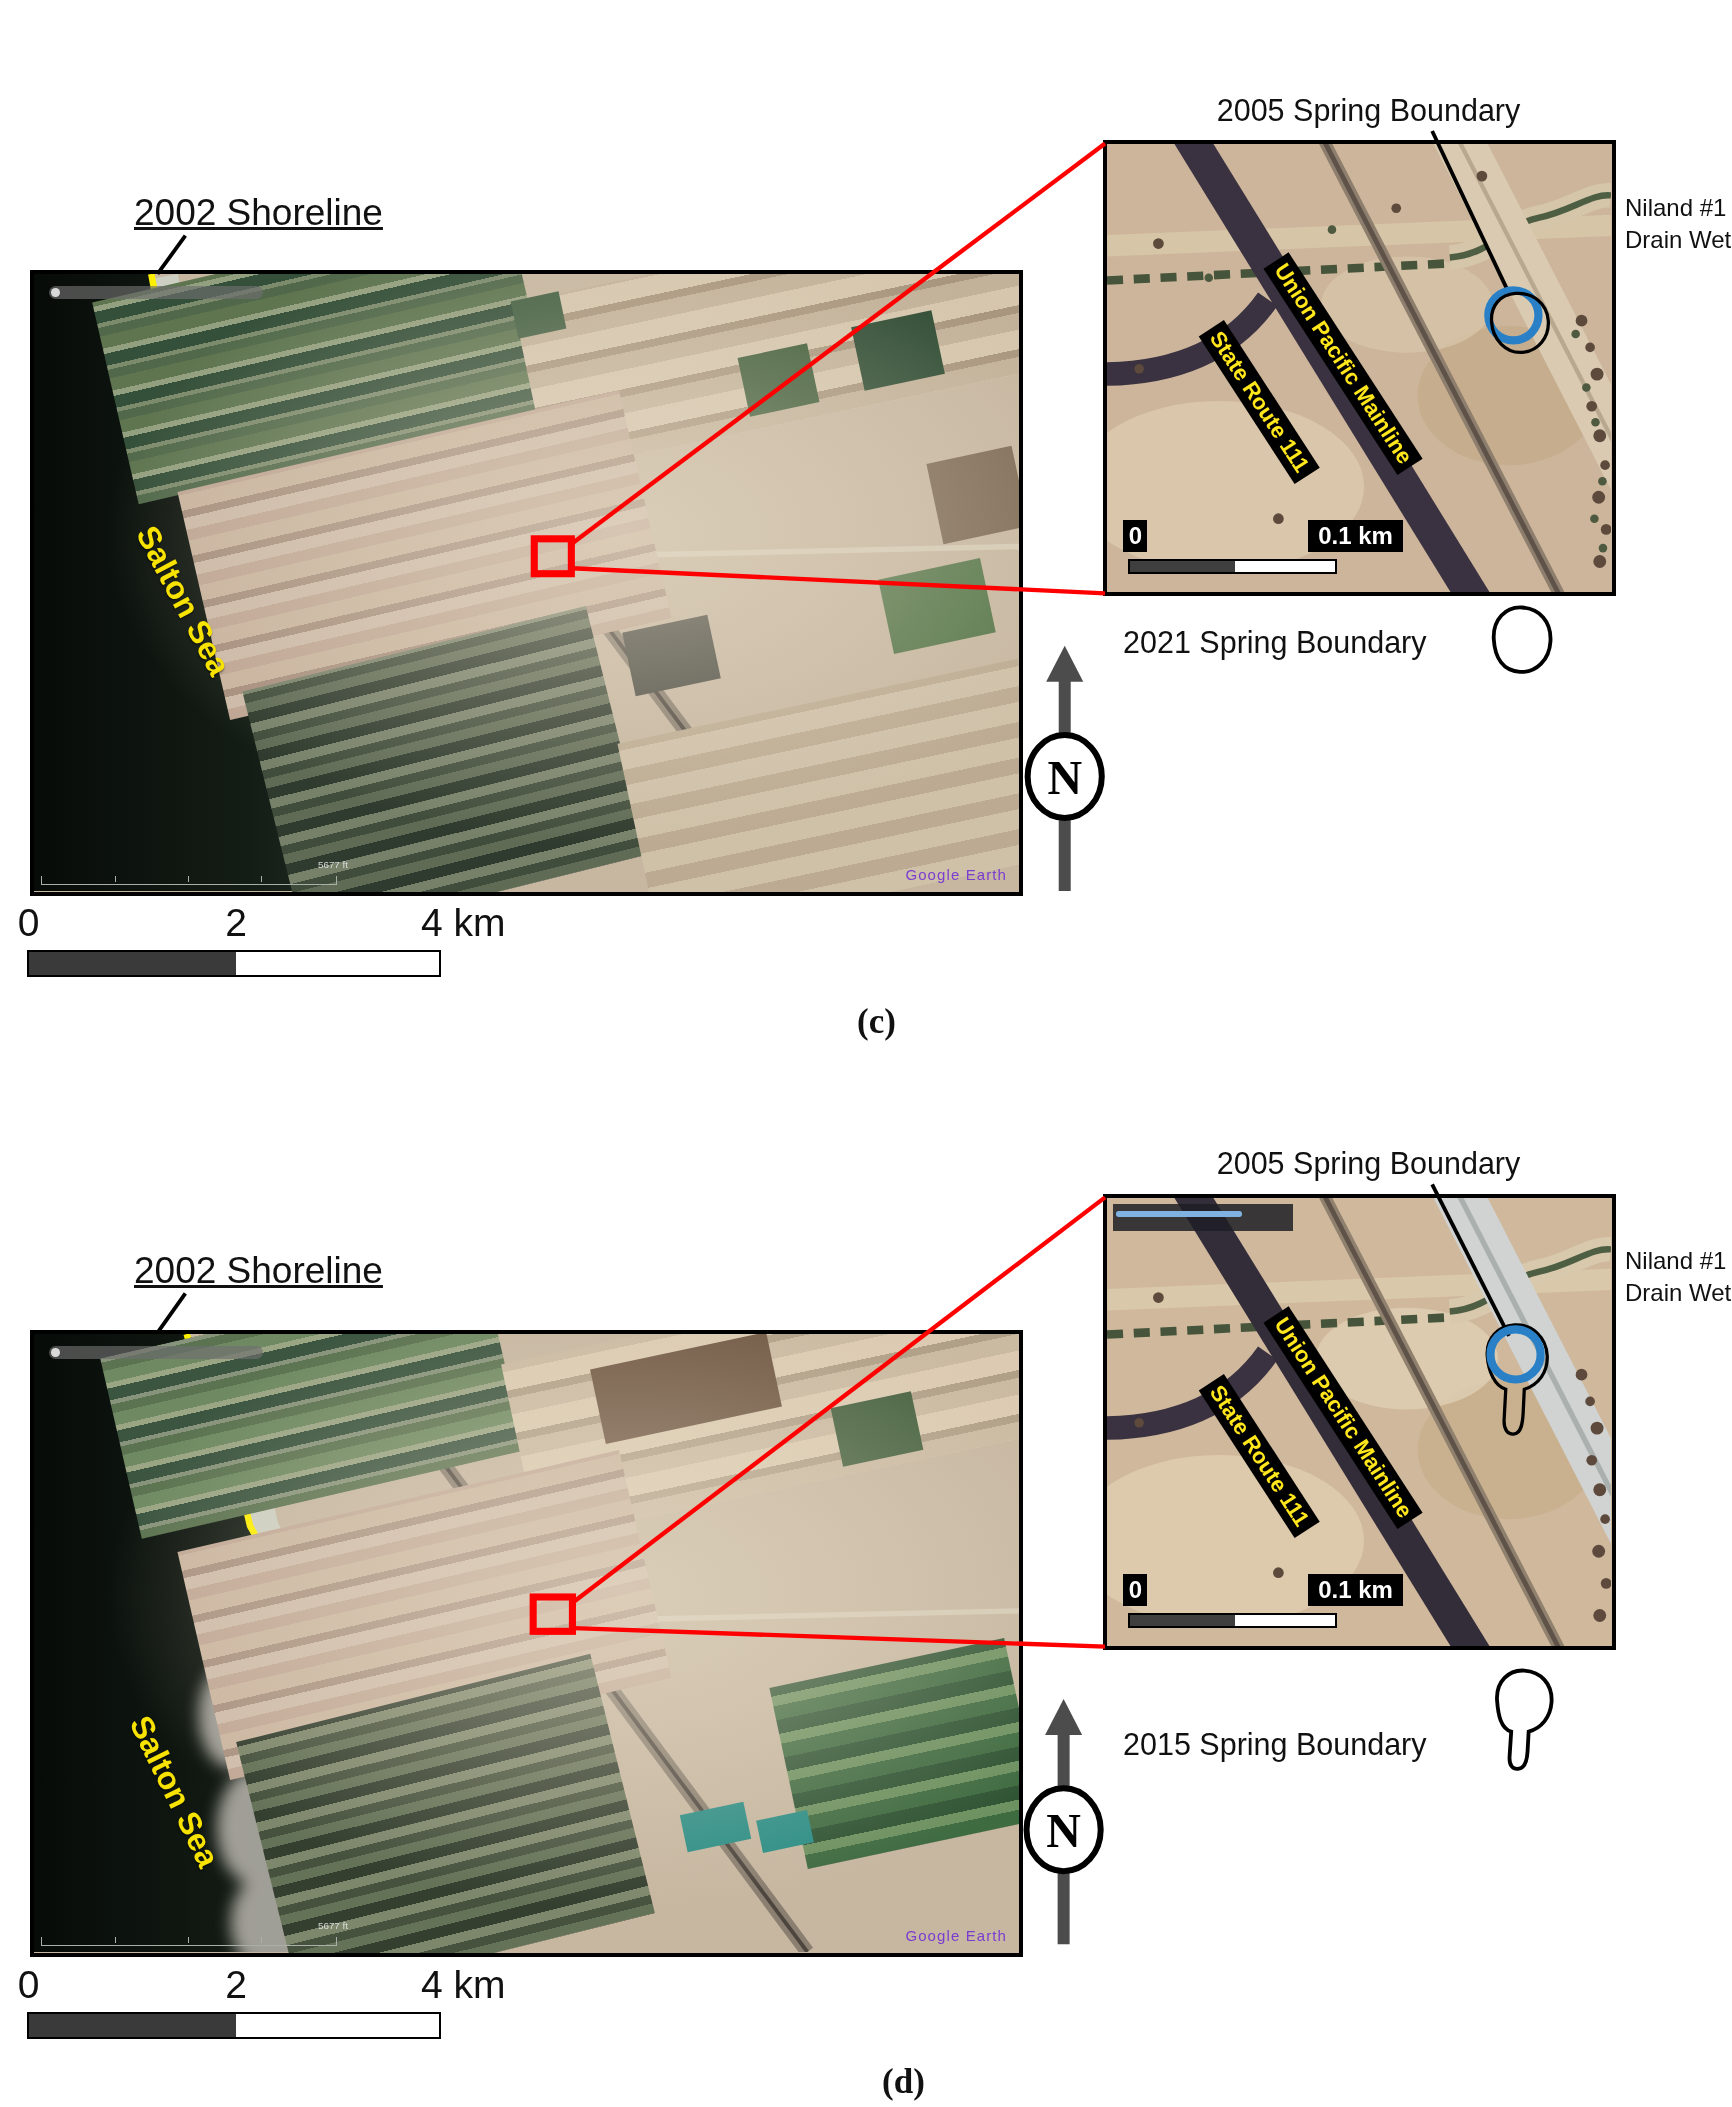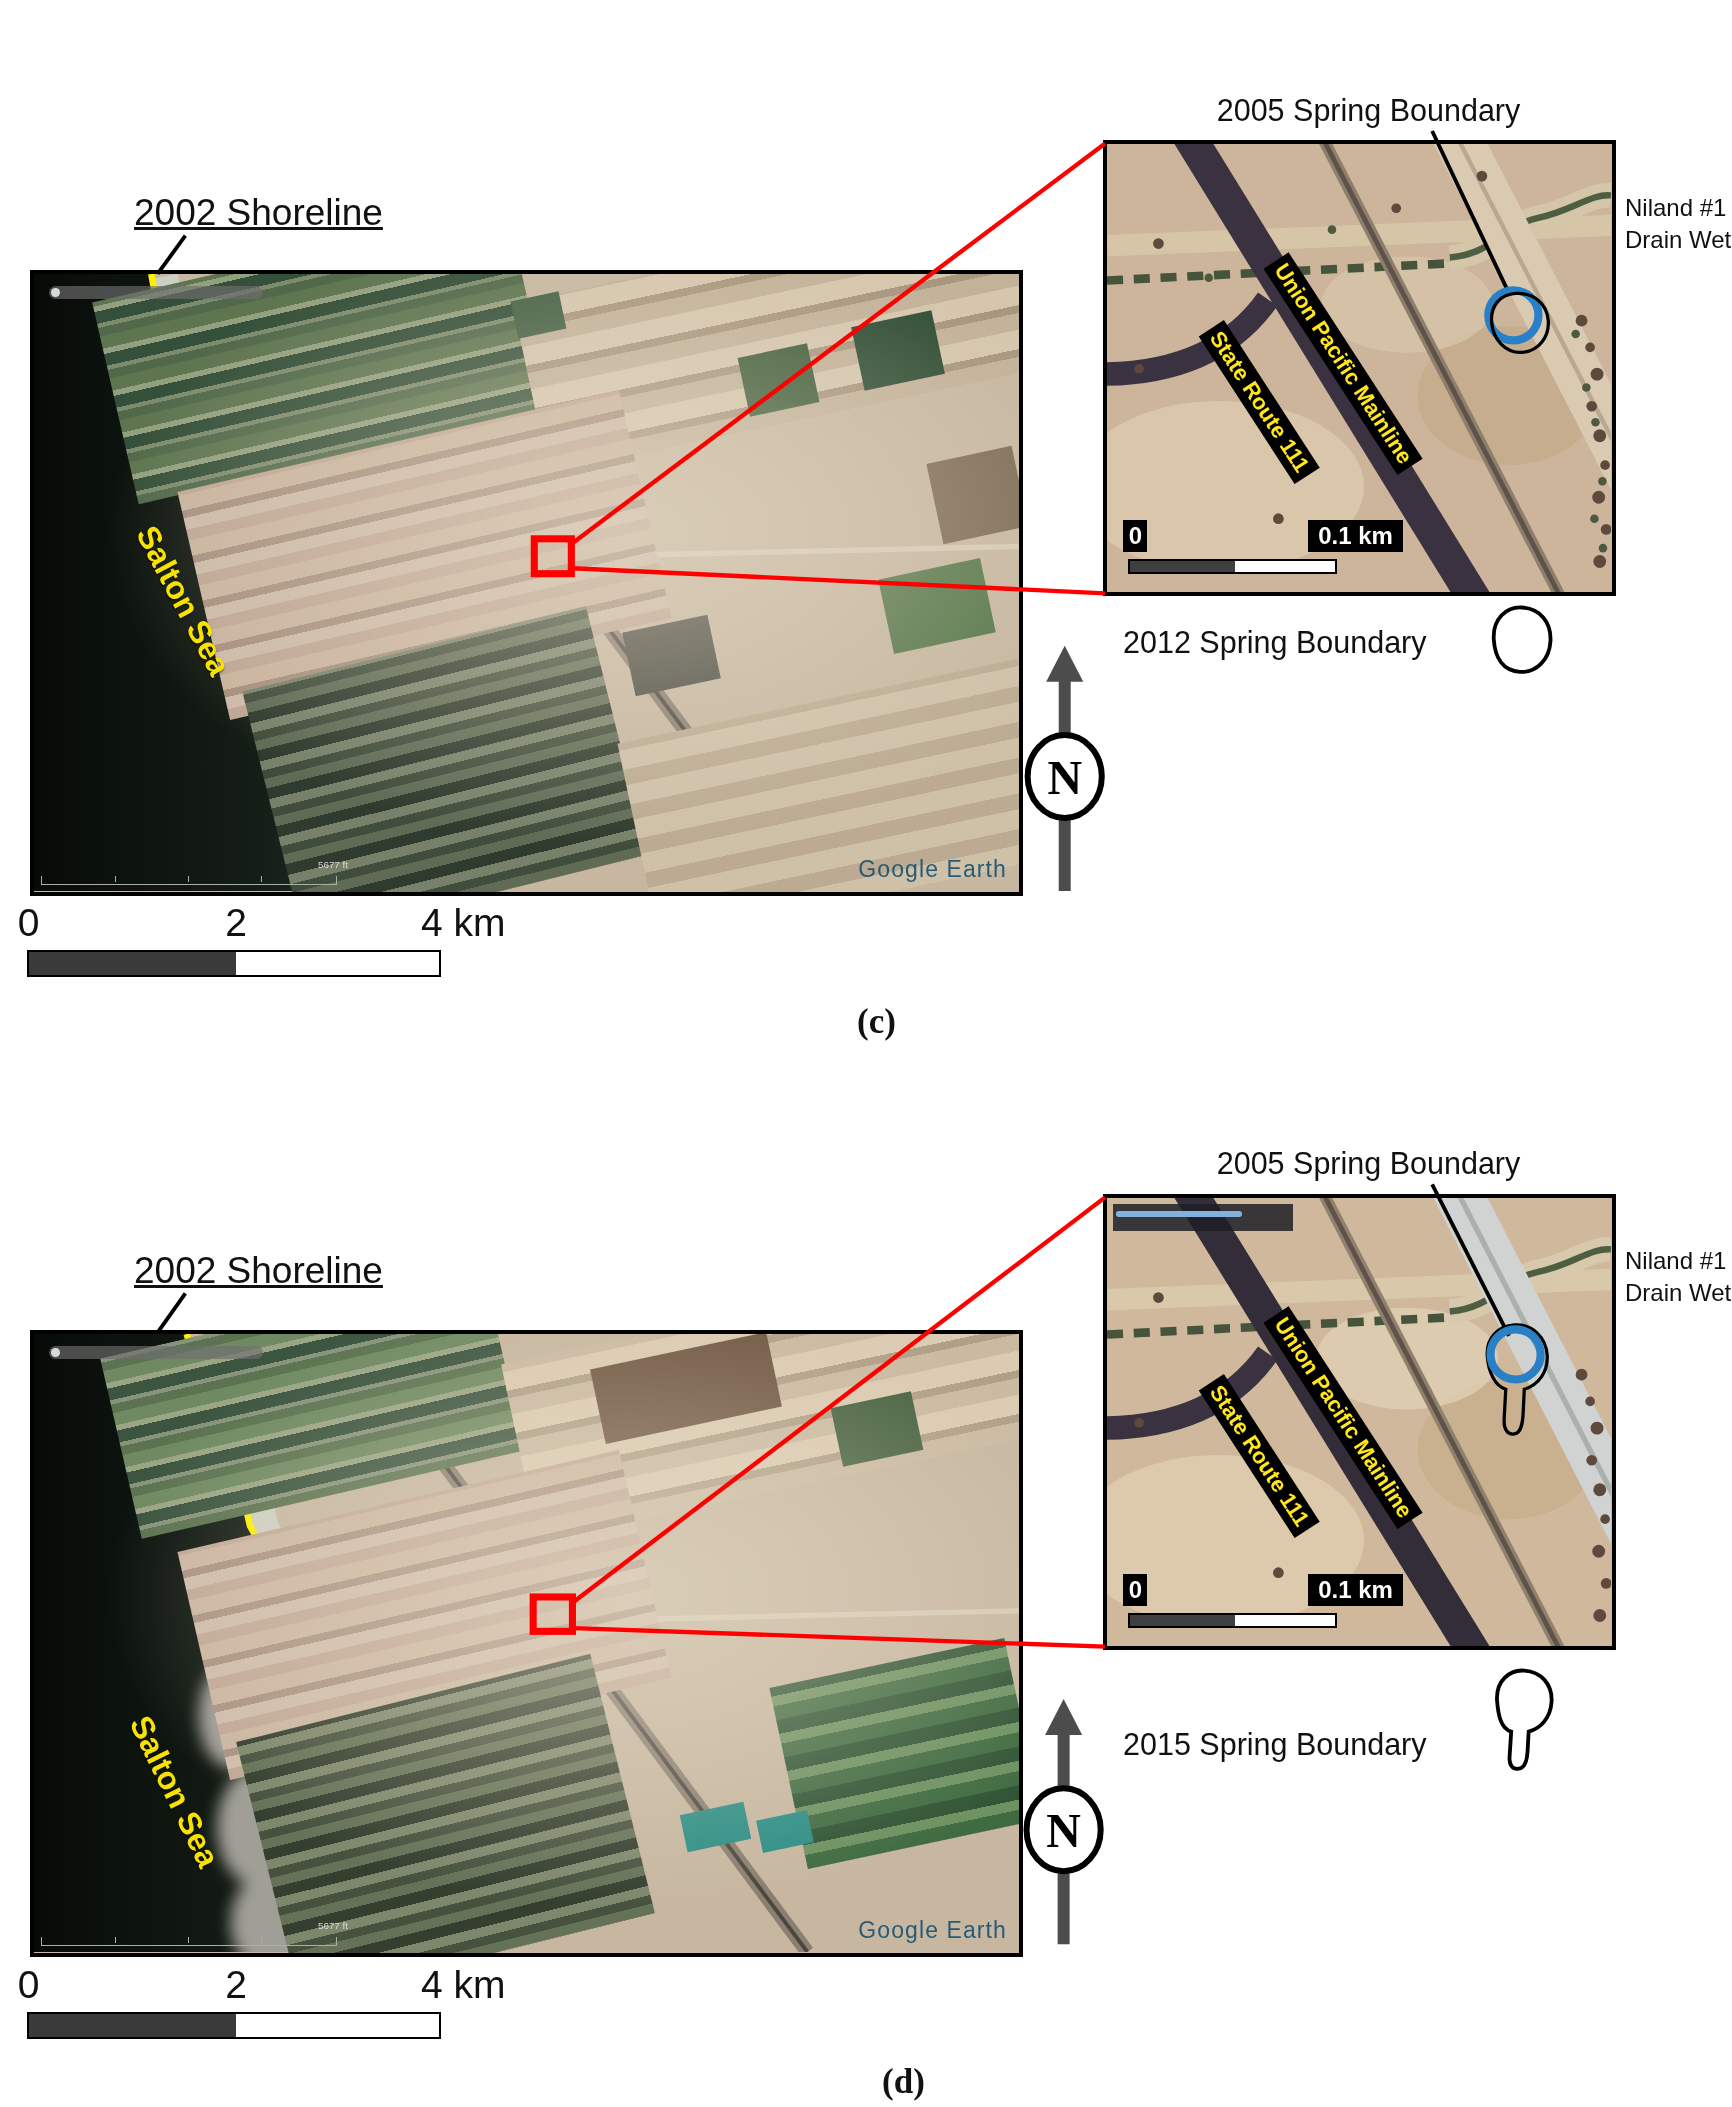--- a/index.html
+++ b/index.html
@@ -16,21 +16,21 @@
         background:radial-gradient(ellipse at 60% 42%, rgba(234,224,204,.55) 0%, rgba(234,224,204,0) 62%);}
   .sea-label{position:absolute;font-size:32px;font-weight:bold;color:#f8e300;white-space:nowrap;
              text-shadow:1.1px 1.1px 2.2px rgba(0,0,0,.55);}
   .ge-capsule{position:absolute;height:13px;border-radius:6.5px;background:rgba(110,110,110,.65);}
   .ge-capsule .dot{position:absolute;left:2.2px;top:2.2px;width:8.7px;height:8.7px;border-radius:4.4px;background:#d9d9d9;}
   .ge-navbar{position:absolute;background:rgba(30,30,38,.85);}
   .ge-navbar .blue{position:absolute;left:3.3px;top:7.6px;height:5.5px;width:70%;background:#7fb2e0;border-radius:2.7px;}
   .ge-ticks{position:absolute;height:7.6px;border-left:1.6px solid #aab0a8;border-bottom:1.6px solid #aab0a8;border-right:1.6px solid #aab0a8;}
   .ge-ticks i{position:absolute;top:0;width:1.6px;height:5.5px;background:#aab0a8;}
   .ge-alt{position:absolute;font-size:9.8px;color:#e3e3e3;opacity:.9;}
-  .watermark{position:absolute;font-size:23px;color:#0c4a6e;opacity:.85;letter-spacing:1.1px;}
+  .watermark{position:absolute;font-size:15px;color:#6d28d9;opacity:.85;letter-spacing:1.1px;}
   .km-label{position:absolute;font-size:39px;white-space:nowrap;}
   .kmbar{position:absolute;width:414px;height:27px;background:#fff;border:2.7px solid #000;box-sizing:border-box;}
   .kmbar .dark{position:absolute;left:0;top:0;width:207px;height:100%;background:#3a3a3a;}
   .panel-letter{position:absolute;font-family:"Liberation Serif",serif;font-weight:bold;font-size:35px;text-align:center;width:87px;}
   .inset{position:absolute;left:1103px;width:513px;height:456px;border:4.4px solid #000;box-sizing:border-box;overflow:hidden;background:#ccb59a;}
   .inset-title{position:absolute;font-size:30.5px;text-align:center;width:447px;white-space:nowrap;}
   .road-label{position:absolute;background:#000;color:#ffe71c;font-weight:bold;font-size:22px;
               padding:2.2px 6.5px;white-space:nowrap;transform-origin:center center;}
   .niland{position:absolute;font-size:24px;line-height:32px;white-space:nowrap;}
   .iscale-box{position:absolute;background:#000;color:#fff;font-weight:bold;font-size:24px;text-align:center;line-height:32px;height:32px;}
@@ -158,21 +158,21 @@
     <div class="iscale-box" style="left:16.4px;top:376px;width:24px;">0</div>
     <div class="iscale-box" style="left:201px;top:376px;width:95px;">0.1 km</div>
     <div class="ibar" style="left:21px;top:415px;">
         <span class="dark"></span>
       </div>
   </div>
   <div class="niland" style="left:1625px;top:192px;">
     <div>Niland #1</div>
     <div>Drain Wet</div>
   </div>
-  <div class="legend-label" style="left:1123px;top:625px;">2012 Spring Boundary</div>
+  <div class="legend-label" style="left:1123px;top:625px;">2021 Spring Boundary</div>
 
 
   <div class="abs shore-label" style="left:134px;top:1250px;">2002 Shoreline</div>
 
   <div class="map" style="top:1330px;height:627px;">
     <div class="map-inner">
       <div class="strips" style="left:82px;top:-22px;width:393px;height:185px;transform:rotate(-13deg);
            background:repeating-linear-gradient(0deg,#5b7350 0 8.7px,#87937a 8.7px 13px,#3b5540 13px 25px,#9aa584 25px 30.5px,#6f8a62 30.5px 43px);"></div>
       <div class="strips" style="left:480px;top:-27px;width:534px;height:180px;transform:rotate(-12deg);
            background:repeating-linear-gradient(0deg,#cbbaa2 0 16.4px,#b1a088 16.4px 24px,#dccbb2 24px 43px);"></div>

